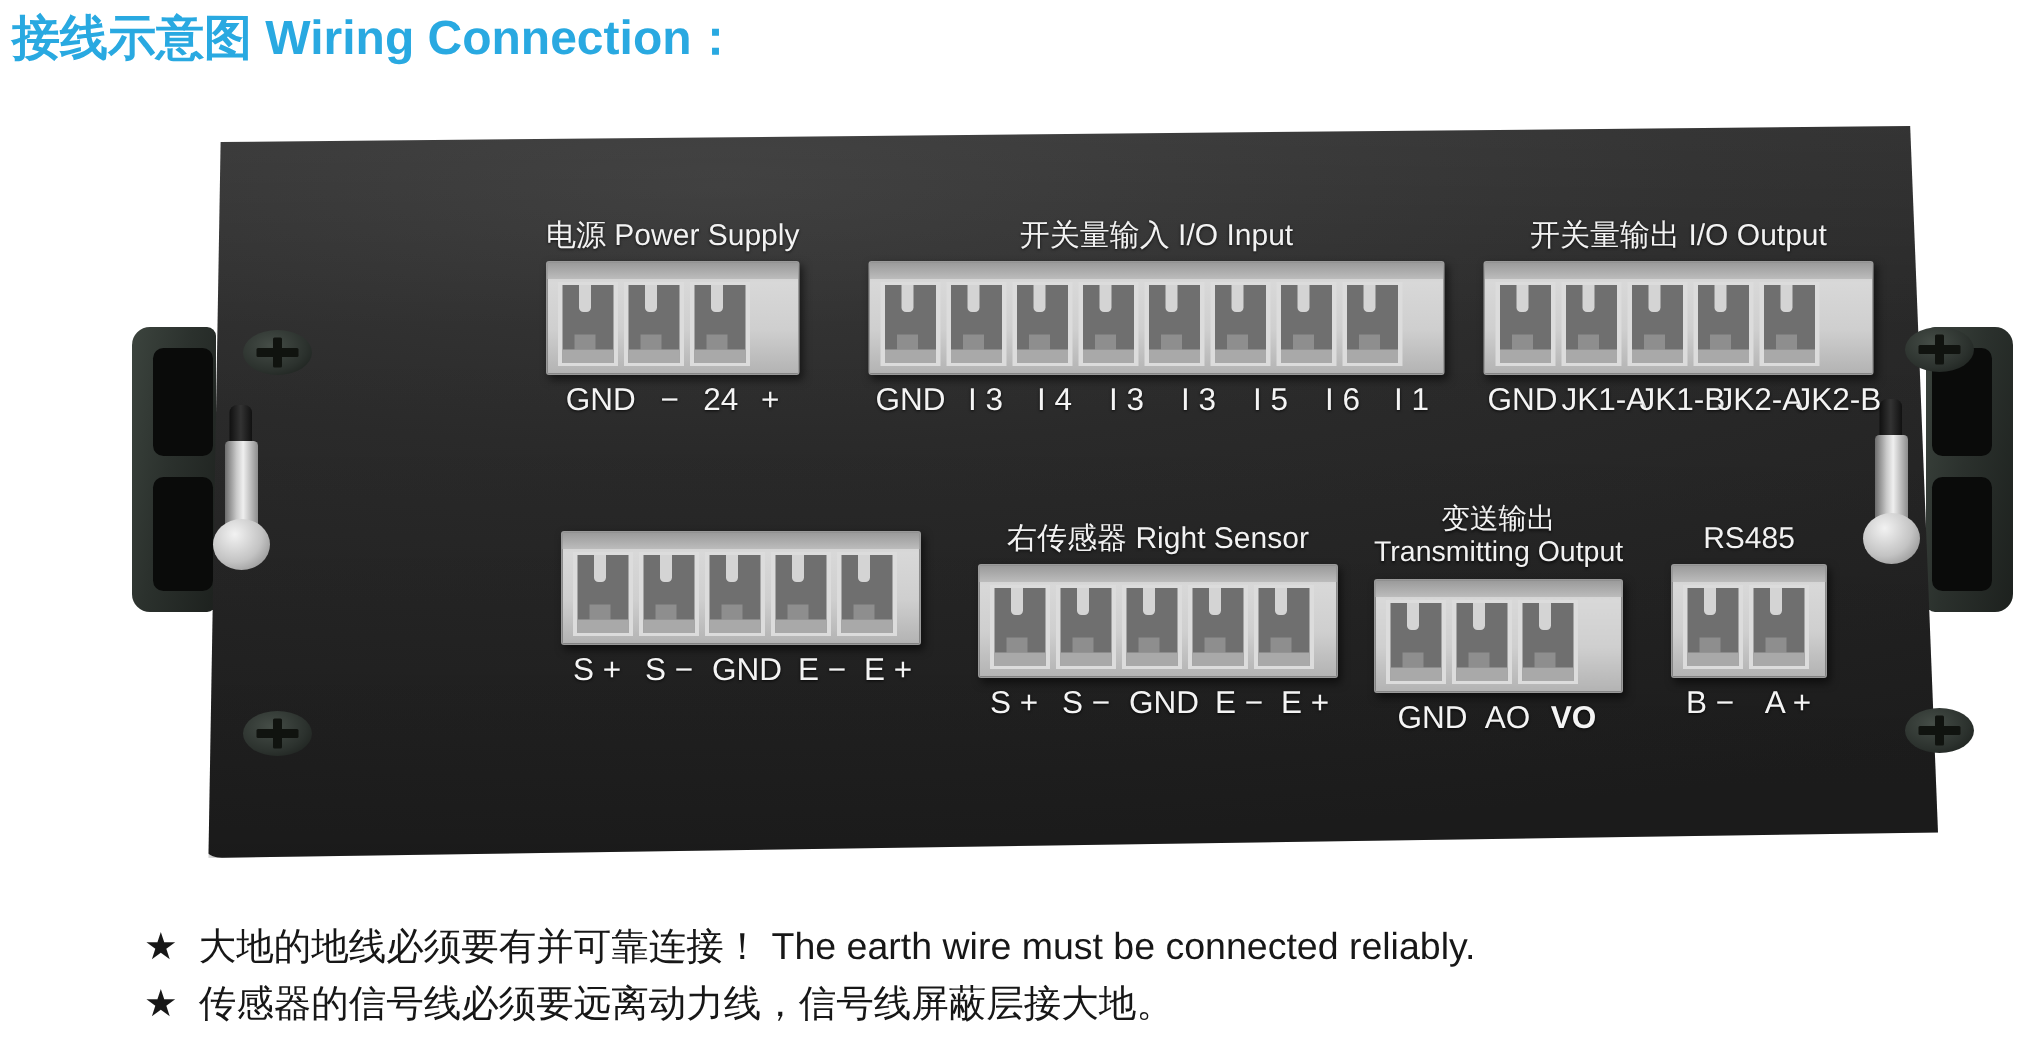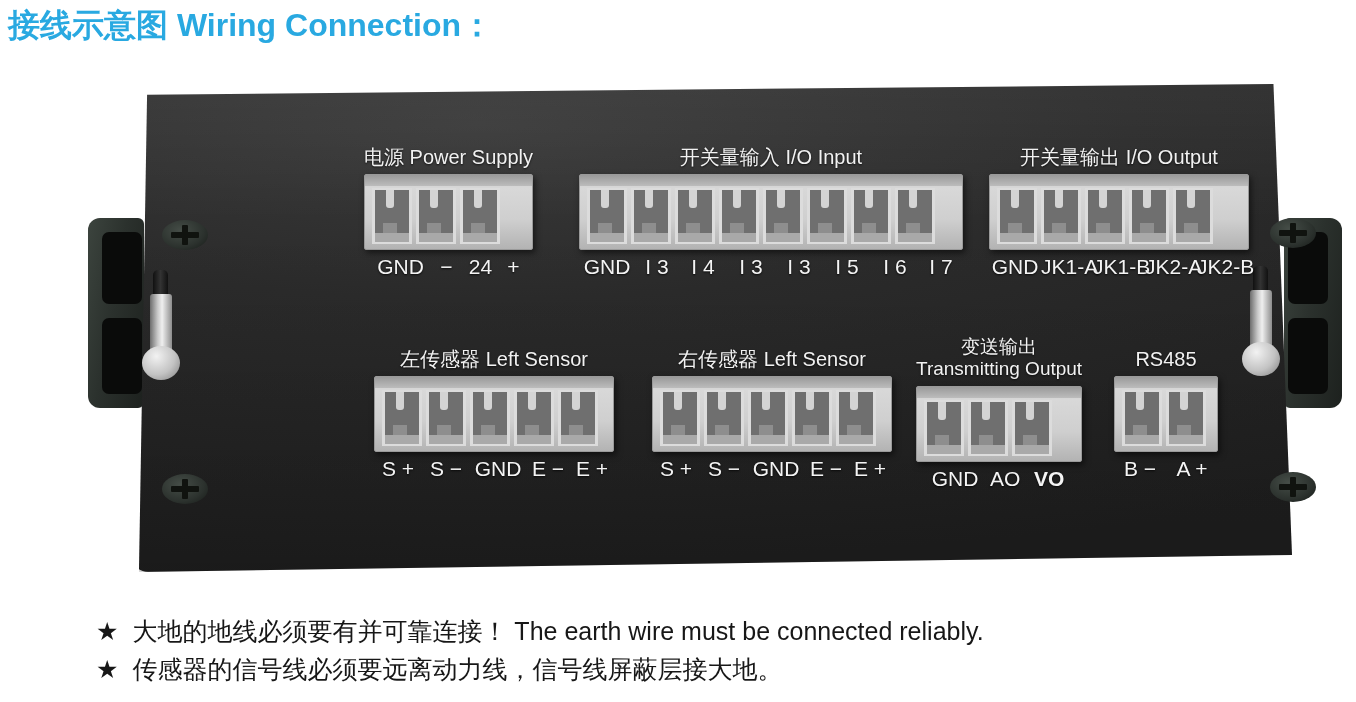--- a/index.html
+++ b/index.html
@@ -311,21 +311,21 @@
         </div>
       </div>
       <div class="pins">
         <span style="width: 56px;">GND</span>
         <span style="width: 44px;">I 3</span>
         <span style="width: 48px;">I 4</span>
         <span style="width: 48px;">I 3</span>
         <span style="width: 48px;">I 3</span>
         <span style="width: 48px;">I 5</span>
         <span style="width: 48px;">I 6</span>
-        <span style="width: 44px;">I 7</span>
+        <span style="width: 44px;">I 1</span>
       </div>
     </div>
   <div class="grp" id="grp-output" style="transform: translateX(0px);">
       <div class="cap">
         <div>开关量输出 I/O Output</div>
       </div>
       <div class="conn">
         <div class="cell">
           <div class="cut"></div>
           <div class="notch"></div>
@@ -359,23 +359,20 @@
       </div>
       <div class="pins">
         <span style="width: 52px;">GND</span>
         <span style="width: 52px;">JK1-A</span>
         <span style="width: 52px;">JK1-B</span>
         <span style="width: 52px;">JK2-A</span>
         <span style="width: 52px;">JK2-B</span>
       </div>
     </div>
   <div class="grp" id="grp-left-sen" style="transform: translateX(0px);">
-      <div class="cap">
-        <div>左传感器 Left Sensor</div>
-      </div>
       <div class="conn">
         <div class="cell">
           <div class="cut"></div>
           <div class="notch"></div>
           <div class="footnotch"></div>
           <div class="foot"></div>
         </div>
         <div class="cell">
           <div class="cut"></div>
           <div class="notch"></div>
@@ -404,21 +401,21 @@
       <div class="pins">
         <span style="width: 48px;">S +</span>
         <span style="width: 48px;">S −</span>
         <span style="width: 56px;">GND</span>
         <span style="width: 44px;">E −</span>
         <span style="width: 44px;">E +</span>
       </div>
     </div>
   <div class="grp" id="grp-right-sen" style="transform: translateX(0px);">
       <div class="cap">
-        <div>右传感器 Left Sensor</div>
+        <div>右传感器 Right Sensor</div>
       </div>
       <div class="conn">
         <div class="cell">
           <div class="cut"></div>
           <div class="notch"></div>
           <div class="footnotch"></div>
           <div class="foot"></div>
         </div>
         <div class="cell">
           <div class="cut"></div>

